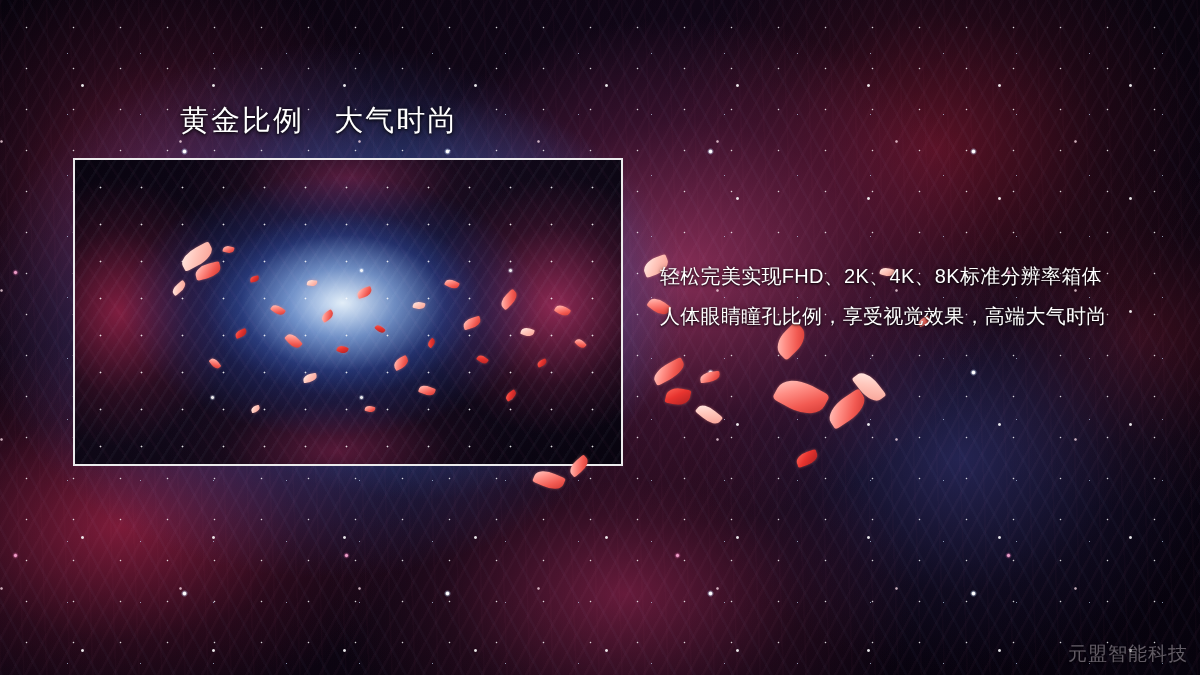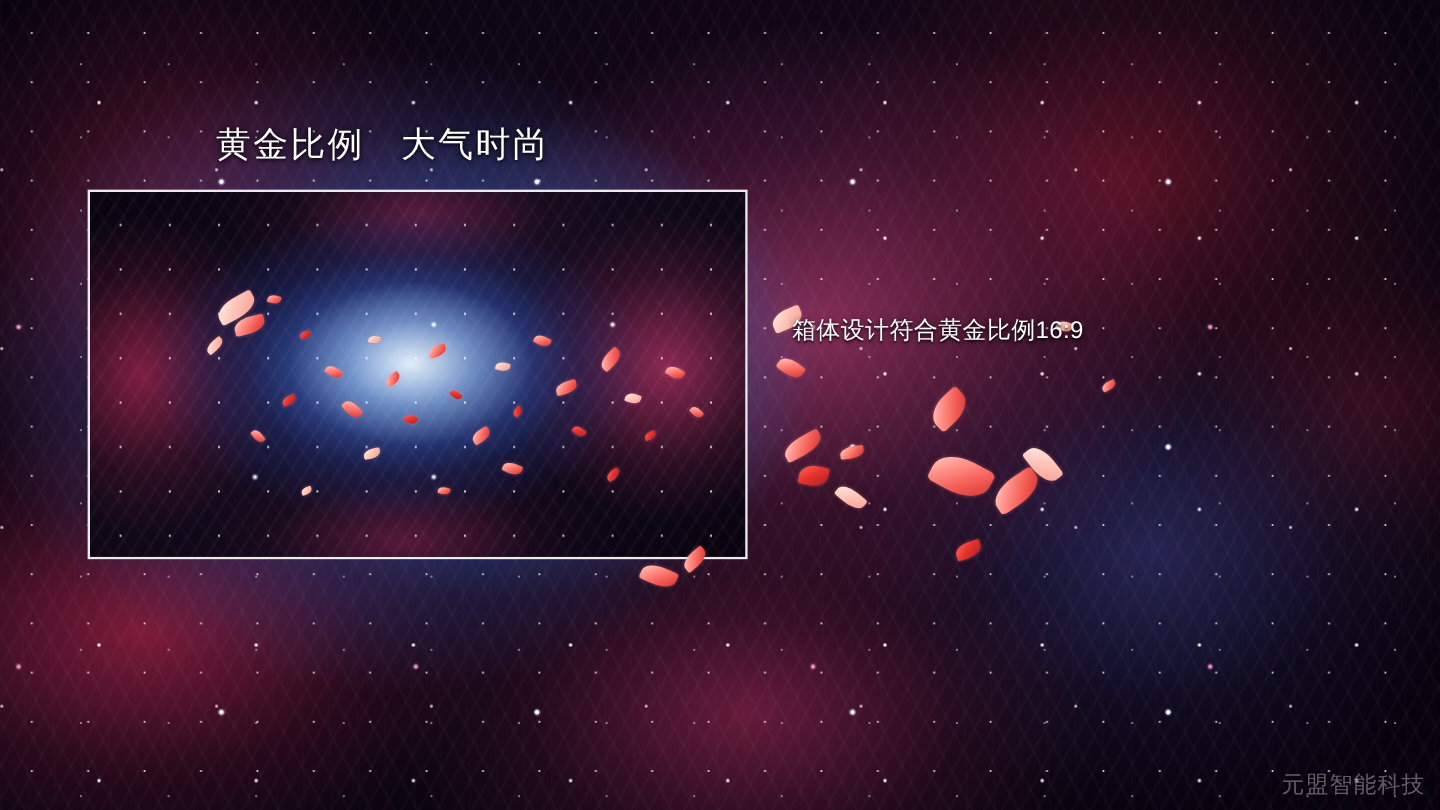--- a/index.html
+++ b/index.html
@@ -221,18 +221,19 @@
       <div class="petal" style="left: 826px; top: 398px; width: 42px; height: 22px; transform: rotate(-34deg);"></div>
       <div class="petal pale" style="left: 852px; top: 378px; width: 34px; height: 18px; transform: rotate(52deg);"></div>
       <div class="petal deep" style="left: 796px; top: 452px; width: 22px; height: 13px; transform: rotate(-18deg);"></div>
       <div class="petal" style="left: 534px; top: 472px; width: 30px; height: 16px; transform: rotate(24deg);"></div>
       <div class="petal" style="left: 568px; top: 460px; width: 22px; height: 12px; transform: rotate(-40deg);"></div>
       <div class="petal pale" style="left: 880px; top: 268px; width: 14px; height: 8px; transform: rotate(16deg);"></div>
       <div class="petal" style="left: 918px; top: 318px; width: 12px; height: 7px; transform: rotate(-26deg);"></div>
     </div>
 
   <div id="body-copy">
-    <div class="line">箱体设计符合黄金比例16:9</div>
+    <div class="line">轻松完美实现FHD、2K、4K、8K标准分辨率箱体</div>
+    <div class="line">人体眼睛瞳孔比例，享受视觉效果，高端大气时尚</div>
   </div>
 
   <div id="watermark">元盟智能科技</div>
 
 </div>
 
 </body></html>

